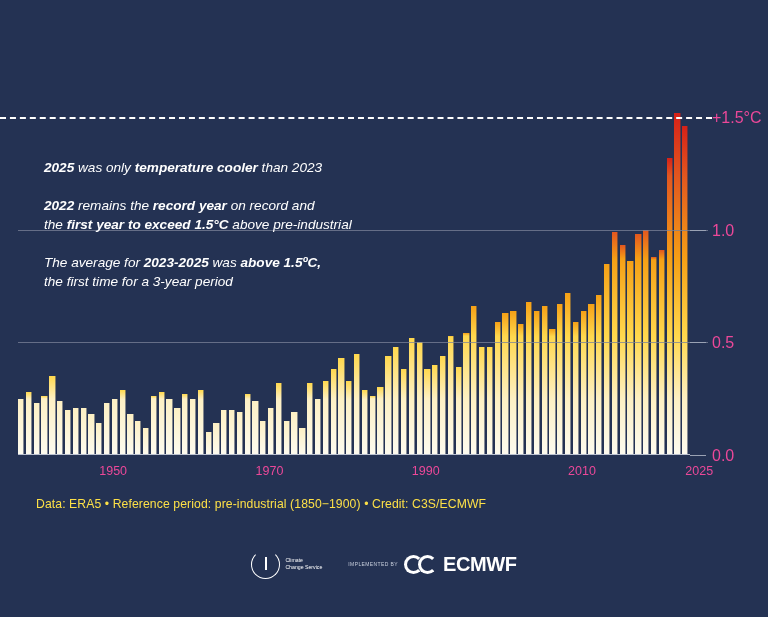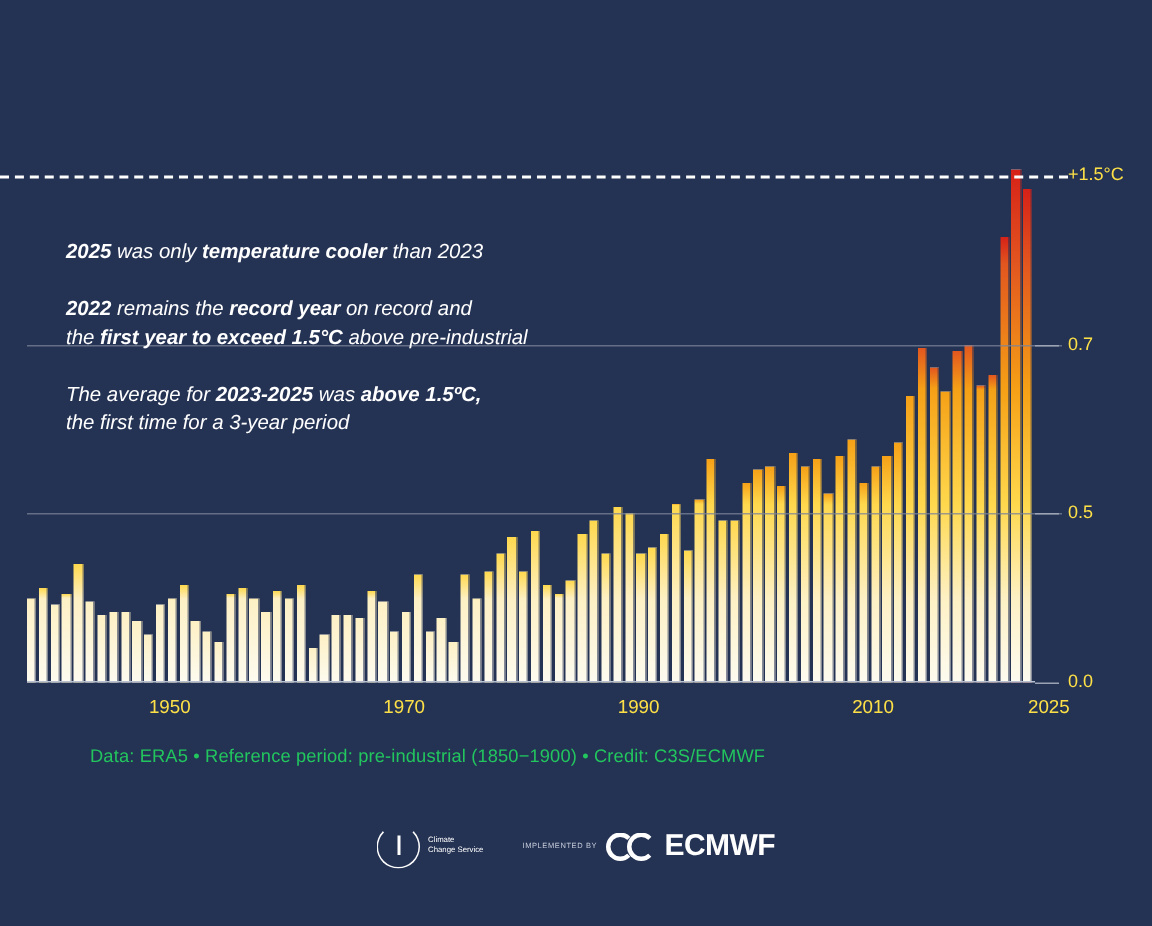--- a/index.html
+++ b/index.html
@@ -34,21 +34,21 @@
     position:absolute;left:0;width:100%;height:1px;
     background:#7b8398;opacity:.75;
   }
   .gridline.dashed{
     background:none;
     border-top:2px dashed #ffffff;
     height:0;opacity:1;
     left:-18px;width:calc(100% + 30px);
   }
   .axis-label{
-    position:absolute;font-size:12px;color:#fde047;white-space:nowrap;
+    position:absolute;font-size:16px;color:#ec4899;white-space:nowrap;
   }
   .tick-stub{
     position:absolute;height:1px;background:#9aa2b4;width:16px;
   }
 
   
   .bars{position:absolute;left:0;bottom:0;width:100%;height:100%;}
   .bar{
     position:absolute;bottom:0;
     border-right:1px solid rgba(36,50,83,.55);
@@ -63,22 +63,22 @@
   .annot{
     position:absolute;left:44px;top:158px;width:400px;
     font-style:italic;color:#ffffff;
   }
   .annot p{margin:0 0 18px 0;font-size:13.6px;line-height:19.5px;}
   .annot p:last-child{margin-bottom:0;}
   .annot b{font-weight:bold;font-style:italic;}
 
   
   .credit{
-    position:absolute;left:60px;top:497px;
-    font-size:12.2px;color:#22c55e;letter-spacing:.1px;
+    position:absolute;left:36px;top:497px;
+    font-size:12.2px;color:#fde047;letter-spacing:.1px;
   }
 
   .logobar{
     position:absolute;left:0;top:543px;width:768px;height:42px;
     display:flex;align-items:center;justify-content:center;gap:26px;
   }
   .logo{display:flex;align-items:center;gap:7px;}
   .euflag{
     width:44px;height:29px;background:#0a3fa8;border:1px solid #8d96ad;
     position:relative;box-sizing:border-box;
@@ -224,21 +224,21 @@
         <div class="gridline" style="position: absolute; top: 342.346px; left: 18px; width: 690px;"></div>
         <div class="gridline" style="position: absolute; top: 229.691px; left: 18px; width: 690px;"></div>
         <div class="gridline dashed" style="position: absolute; top: 117.037px; left: 0px; width: 712px;"></div>
       </div>
     <div id="yaxis">
         <div class="tick-stub" style="top: 455px; left: 690px;"></div>
         <div class="axis-label" style="left: 712px; top: 447px;">0.0</div>
         <div class="tick-stub" style="top: 342.346px; left: 690px;"></div>
         <div class="axis-label" style="left: 712px; top: 334.346px;">0.5</div>
         <div class="tick-stub" style="top: 229.691px; left: 690px;"></div>
-        <div class="axis-label" style="left: 712px; top: 221.691px;">0.7</div>
+        <div class="axis-label" style="left: 712px; top: 221.691px;">1.0</div>
         <div class="axis-label" style="left: 712px; top: 109.037px;">+1.5°C</div>
       </div>
     <div id="xaxis">
         <div class="axis-label" style="top: 464px; left: 0px; width: 0px; text-align: center; transform: translateX(99.2651px); font-size: 12.5px;">1950</div>
         <div class="axis-label" style="top: 464px; left: 0px; width: 0px; text-align: center; transform: translateX(255.544px); font-size: 12.5px;">1970</div>
         <div class="axis-label" style="top: 464px; left: 0px; width: 0px; text-align: center; transform: translateX(411.823px); font-size: 12.5px;">1990</div>
         <div class="axis-label" style="top: 464px; left: 0px; width: 0px; text-align: center; transform: translateX(568.102px); font-size: 12.5px;">2010</div>
         <div class="axis-label" style="top: 464px; left: 0px; width: 0px; text-align: center; transform: translateX(685.312px); font-size: 12.5px;">2025</div>
       </div>
   </div>

